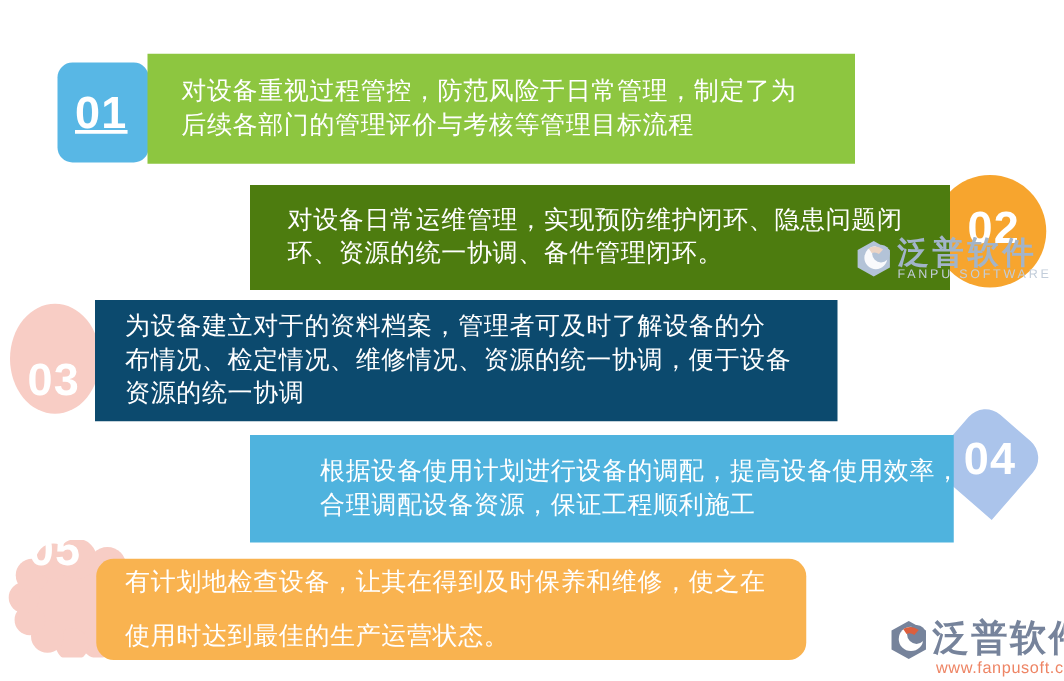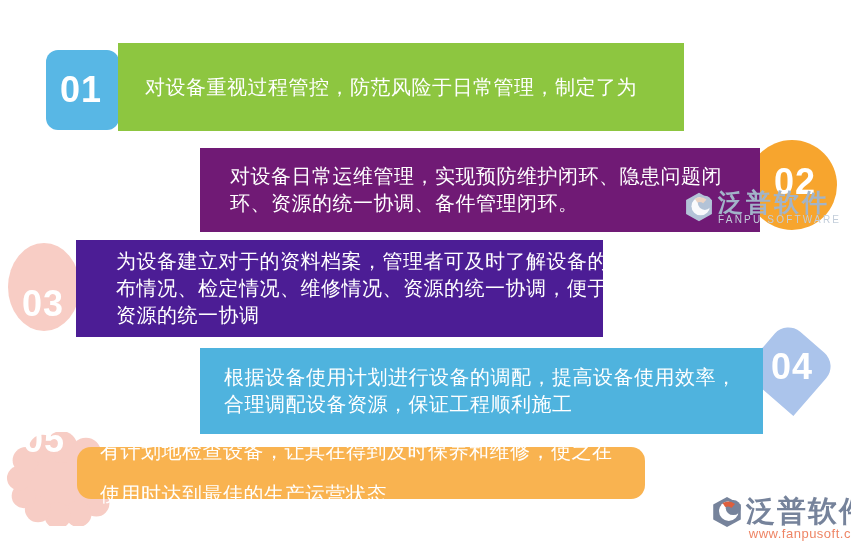--- a/index.html
+++ b/index.html
@@ -6,38 +6,38 @@
   body{width:851px;height:545px;position:relative;overflow:hidden;
        font-family:"Liberation Sans","DejaVu Sans",sans-serif;}
   .stage{position:absolute;inset:0;width:851px;height:545px;background:#ffffff;}
 
   
   .banner{position:absolute;box-sizing:border-box;display:flex;flex-direction:column;
           justify-content:center;color:#ffffff;font-weight:normal;font-size:20px;
           line-height:27px;letter-spacing:0.5px;z-index:2;}
   .banner .ln{white-space:nowrap;}
   .b1{left:118px;top:43px;width:566px;height:88px;background:#8dc640;padding-left:27px;}
-  .b2{left:200px;top:148px;width:560px;height:84px;background:#701a75;padding-left:30px;}
-  .b3{left:76px;top:240px;width:527px;height:97px;background:#4c1d95;padding-left:40px;}
-  .b4{left:200px;top:348px;width:563px;height:86px;background:#4fb3de;padding-left:24px;}
-  .b5{left:77px;top:447px;width:568px;height:52px;background:#f9b350;padding-left:23px;border-radius:14px;gap:16px;}
+  .b2{left:200px;top:148px;width:560px;height:84px;background:#4d7c0f;padding-left:30px;}
+  .b3{left:76px;top:240px;width:594px;height:97px;background:#0c4a6e;padding-left:24px;}
+  .b4{left:200px;top:348px;width:563px;height:86px;background:#4fb3de;padding-left:56px;}
+  .b5{left:77px;top:447px;width:568px;height:81px;background:#f9b350;padding-left:23px;border-radius:14px;gap:16px;}
 
   
   .badge{position:absolute;z-index:1;}
   .g1{left:46px;top:50px;width:73px;height:80px;border-radius:12px;background:#58b7e5;z-index:2;}
   .g2{left:747px;top:140px;width:90px;height:90px;border-radius:50%;background:#f7a52e;}
   .g3{left:8px;top:243px;width:72px;height:88px;border-radius:50%;background:#f8cdc5;}
   .g4{left:756px;top:334px;width:68px;height:68px;border-radius:18px 18px 0 18px;
       background:#abc4eb;transform:rotate(41deg);}
   .g5{left:0px;top:432px;width:138px;height:94px;}
 
   
   .num{position:absolute;z-index:4;color:#ffffff;font-weight:bold;font-size:36px;
        letter-spacing:1px;line-height:1;}
-  .n1{left:60px;top:72px;}
+  .n1{left:60px;top:72px;text-decoration:underline;}
   .n2{left:774px;top:164px;text-align:center;}
   .n3{left:22px;top:286px;}
   .n4{left:771px;top:349px;}
   .n5{left:23px;top:422px;}
 
   
   .watermark{position:absolute;left:684px;top:189px;z-index:5;display:flex;align-items:flex-start;}
   .wm-glyph{width:30px;height:30px;margin-top:3px;}
   .wm-txt{margin-left:4px;}
   .wm-cn{font-size:25px;font-weight:bold;color:#a2b4c9;letter-spacing:3px;line-height:26px;white-space:nowrap;}
@@ -52,20 +52,21 @@
 </style>
 </head>
 <body>
 
 <div class="stage">
 
   <div class="badge g1"></div>
   <div class="num n1">01</div>
   <div class="banner b1">
     <div class="ln">对设备重视过程管控，防范风险于日常管理，制定了为</div>
+    <div class="ln">后续各部门的管理评价与考核等管理目标流程</div>
   </div>
 
   <div class="badge g2"></div>
   <div class="num n2">02</div>
   <div class="banner b2">
     <div class="ln">对设备日常运维管理，实现预防维护闭环、隐患问题闭</div>
     <div class="ln">环、资源的统一协调、备件管理闭环。</div>
   </div>
 
   <div class="watermark">

